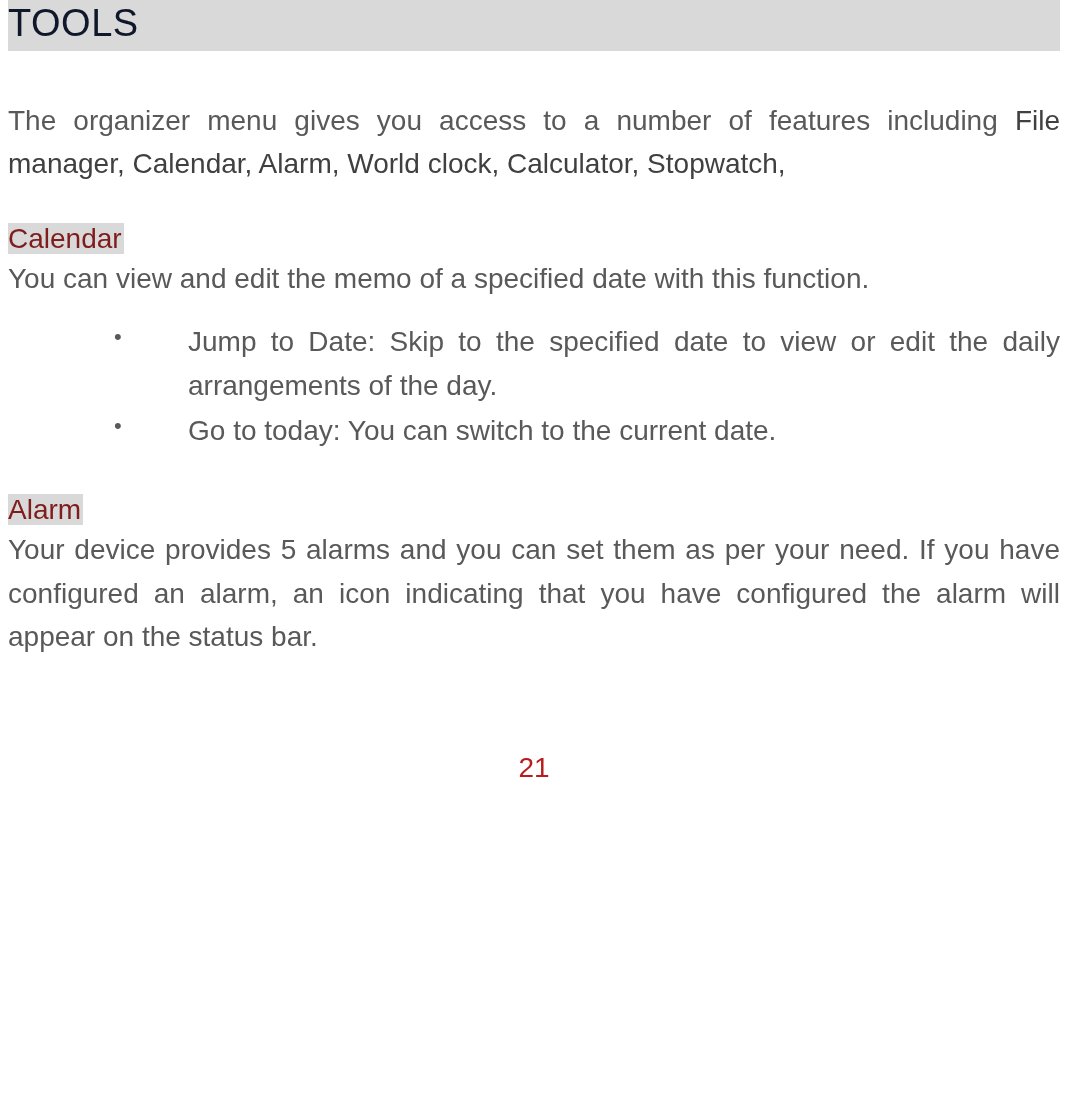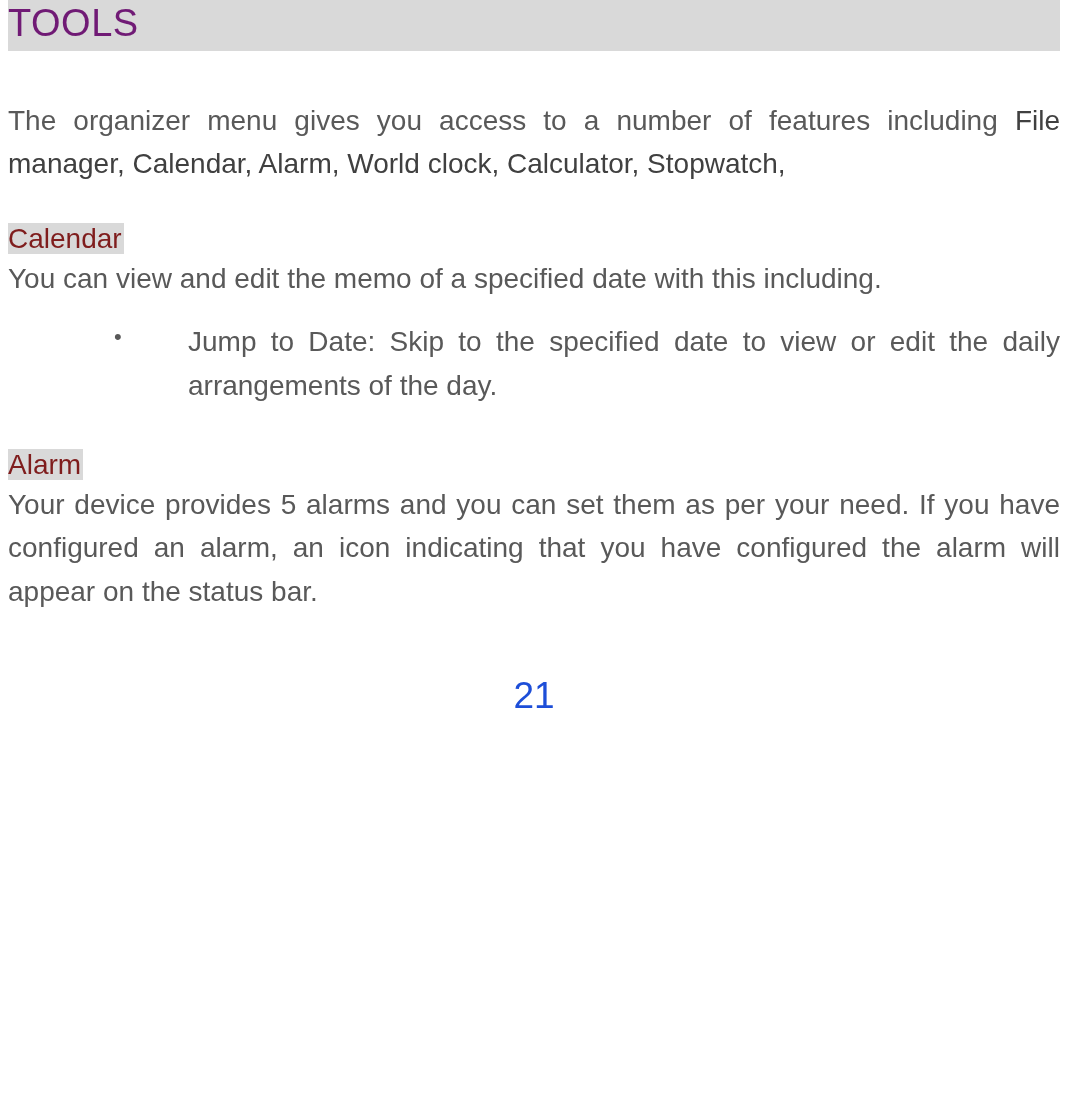--- a/index.html
+++ b/index.html
@@ -14,21 +14,21 @@
       width: 1068px;
       padding: 0;
     }
     .page {
       padding: 0 8px 0 8px;
     }
     .main-heading {
       background: #d9d9d9;
       font-size: 38px;
       font-weight: normal;
-      color: #701a75;
+      color: #0f172a;
       padding: 2px 0 6px 0;
       margin-bottom: 48px;
       letter-spacing: 0.5px;
     }
     .intro-text {
       font-size: 28px;
       line-height: 1.55;
       text-align: justify;
       margin-bottom: 37px;
       color: #595959;
@@ -70,42 +70,43 @@
     }
     .bullet-item::before {
       content: "•";
       position: absolute;
       left: 106px;
       top: 0;
       font-size: 22px;
       color: #595959;
     }
     .page-number {
-      font-size: 37px;
+      font-size: 28px;
       text-align: center;
-      color: #1d4ed8;
-      margin-top: 62px;
+      color: #b91c1c;
+      margin-top: 93px;
       padding-bottom: 10px;
     }
   </style>
 </head>
 <body>
 
 <div class="page">
   <h1 class="main-heading">TOOLS</h1>
 
   <p class="intro-text">
     <span>The organizer menu gives you access to a number of features including </span><span class="bold-text">File manager, Calendar, Alarm, World clock, Calculator, Stopwatch,</span>
   </p>
 
   <div class="section">
     <span class="sub-heading">Calendar</span>
-    <p class="section-body">You can view and edit the memo of a specified date with this including.</p>
+    <p class="section-body">You can view and edit the memo of a specified date with this function.</p>
     <ul class="bullet-list">
       <li class="bullet-item">Jump to Date: Skip to the specified date to view or edit the daily arrangements of the day.</li>
+      <li class="bullet-item">Go to today: You can switch to the current date.</li>
     </ul>
   </div>
 
 
   <div class="section">
     <span class="sub-heading">Alarm</span>
     <p class="section-body">Your device provides 5 alarms and you can set them as per your need. If you have configured an alarm, an icon indicating that you have configured the alarm will appear on the status bar.</p>
   </div>
 
   <div class="page-number">21</div>

